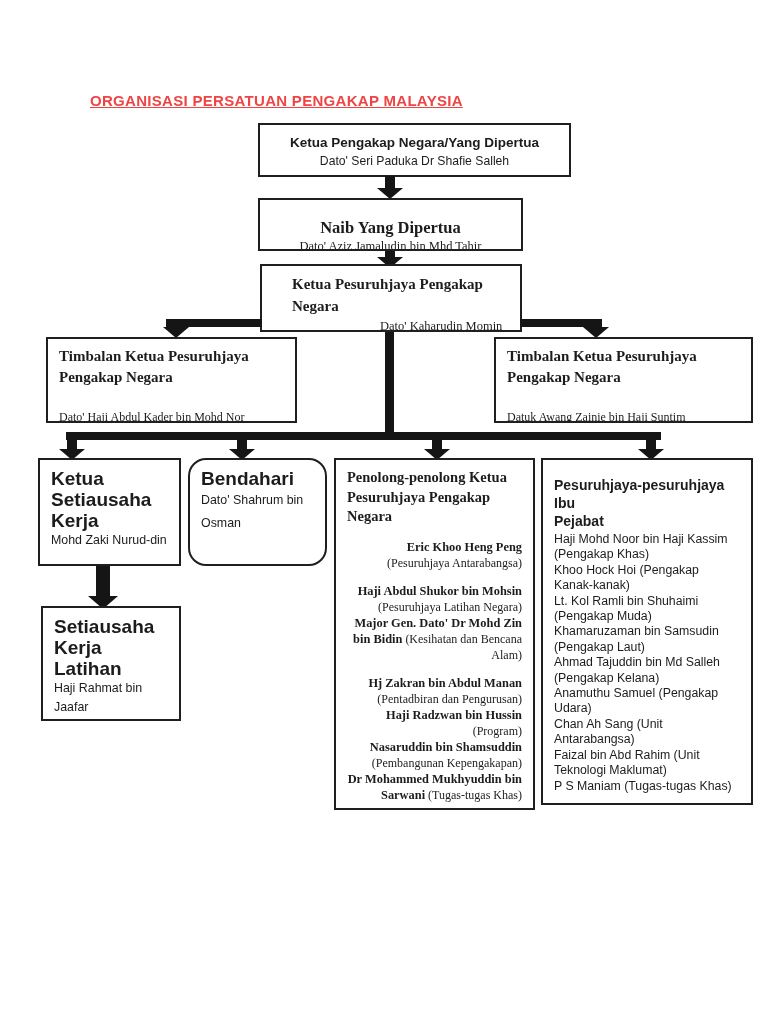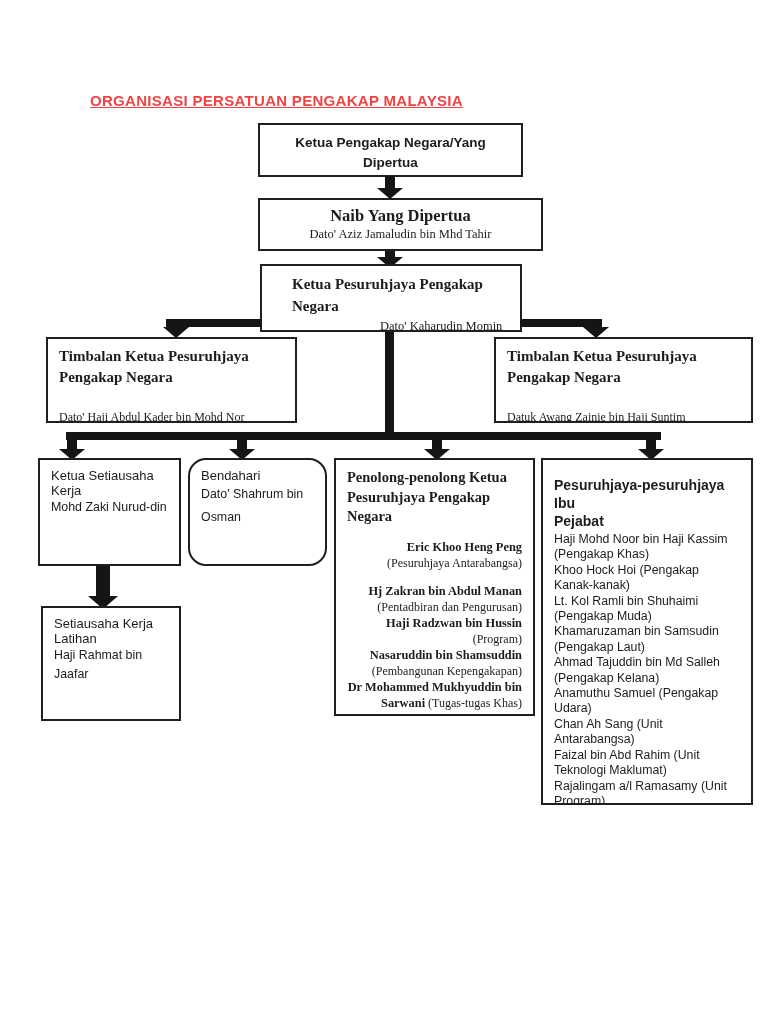--- a/index.html
+++ b/index.html
@@ -18,46 +18,46 @@
   .head.big{border-left-width:15px;border-right-width:15px;border-top-width:13px;}
   
   .t-sans{font-size:13.5px;font-weight:bold;line-height:20px;}
   .n-sans{font-size:12.2px;line-height:17px;}
   .t-serif{font-size:16.5px;font-weight:bold;line-height:21px;}
   .n-serif{font-size:12.5px;line-height:16px;}
   .kp-title{font-size:15px;font-weight:bold;line-height:22px;padding:7px 0 0 30px;}
   .kp-name{font-size:12.5px;padding:2px 0 0 118px;}
   .tim-title{font-size:15px;font-weight:bold;line-height:21px;}
   .tim-name{font-size:12px;margin-top:22px;}
-  .small-box-title{font-size:13px;font-weight:normal;line-height:15px;}
+  .small-box-title{font-size:19px;font-weight:bold;line-height:21px;}
   .small-box-name{font-size:12.4px;line-height:19px;}
   .pen-title{font-size:14.5px;font-weight:bold;line-height:19.5px;}
   .group{margin-top:12px;}
   .m-line{font-size:12px;line-height:16px;text-align:right;}
   .m-b{font-weight:bold;font-size:12.4px;}
   .ip-title{font-size:14px;font-weight:bold;line-height:18px;}
   .ip-entry{font-size:12.3px;line-height:15.4px;}
   .pad{padding:8px 11px;}
 </style>
 </head>
 <body>
 
 <div class="page">
 
   <div class="doc-title">ORGANISASI PERSATUAN PENGAKAP MALAYSIA</div>
 
-  <div class="box center pad" style="left:258px;top:123px;width:265px;height:54px;">
+  <div class="box center pad" style="left:258px;top:123px;width:313px;height:54px;">
     <div class="t-sans">Ketua Pengakap Negara/Yang Dipertua</div>
     <div class="n-sans">Dato' Seri Paduka Dr Shafie Salleh</div>
   </div>
 
   <div class="bar" style="left:385px;top:176px;width:10px;height:12px;"></div>
   <div class="head" style="left:377px;top:188px;"></div>
 
-  <div class="box center serif" style="left:258px;top:198px;width:285px;height:53px;padding-top:5px;">
+  <div class="box center serif" style="left:258px;top:198px;width:265px;height:53px;padding-top:17px;">
     <div class="t-serif">Naib Yang Dipertua</div>
     <div class="n-serif">Dato' Aziz Jamaludin bin Mhd Tahir</div>
   </div>
 
   <div class="bar" style="left:385px;top:251px;width:10px;height:6px;"></div>
   <div class="head" style="left:377px;top:257px;"></div>
 
   <div class="box serif" style="left:260px;top:264px;width:262px;height:68px;">
     <div class="kp-title pre">Ketua Pesuruhjaya Pengakap
 Negara</div>
@@ -96,28 +96,33 @@
   <div class="box pad" style="left:38px;top:458px;width:143px;height:108px;">
     <div class="small-box-title">Ketua Setiausaha Kerja</div>
     <div class="small-box-name">Mohd Zaki Nurud-din</div>
   </div>
 
   <div class="box pad" style="left:188px;top:458px;width:139px;height:108px;border-radius:18px;">
     <div class="small-box-title">Bendahari</div>
     <div class="small-box-name" style="line-height:23px;">Dato' Shahrum bin Osman</div>
   </div>
 
-  <div class="box serif" style="left:334px;top:458px;width:201px;height:258px;padding:8px 11px;">
+  <div class="box serif" style="left:334px;top:458px;width:201px;height:352px;padding:8px 11px;">
     <div class="pen-title pre">Penolong-penolong Ketua
 Pesuruhjaya Pengakap
 Negara</div>
     <div>
         <div class="group">
           <div class="m-line m-b">Eric Khoo Heng Peng</div>
           <div class="m-line">(Pesuruhjaya Antarabangsa)</div>
+        </div>
+        <div class="group">
+          <div class="m-line m-b">Haji Abdul Shukor bin Mohsin</div>
+          <div class="m-line">(Pesuruhjaya Latihan Negara)</div>
+          <div class="m-line"><span class="m-b">Major Gen. Dato' Dr Mohd Zin bin Bidin</span><span> (Kesihatan dan Bencana Alam)</span></div>
         </div>
         <div class="group">
           <div class="m-line m-b">Hj Zakran bin Abdul Manan</div>
           <div class="m-line">(Pentadbiran dan Pengurusan)</div>
           <div class="m-line m-b">Haji Radzwan bin Hussin</div>
           <div class="m-line">(Program)</div>
           <div class="m-line m-b">Nasaruddin bin Shamsuddin</div>
           <div class="m-line">(Pembangunan Kepengakapan)</div>
           <div class="m-line"><span class="m-b">Dr Mohammed Mukhyuddin bin Sarwani</span><span> (Tugas-tugas Khas)</span></div>
         </div>
@@ -129,21 +134,20 @@
 Pejabat</div>
     <div style="margin-top:2px;">
         <div class="ip-entry">Haji Mohd Noor bin Haji Kassim (Pengakap Khas)</div>
         <div class="ip-entry">Khoo Hock Hoi (Pengakap Kanak-kanak)</div>
         <div class="ip-entry">Lt. Kol Ramli bin Shuhaimi (Pengakap Muda)</div>
         <div class="ip-entry">Khamaruzaman bin Samsudin (Pengakap Laut)</div>
         <div class="ip-entry">Ahmad Tajuddin bin Md Salleh (Pengakap Kelana)</div>
         <div class="ip-entry">Anamuthu Samuel (Pengakap Udara)</div>
         <div class="ip-entry">Chan Ah Sang (Unit Antarabangsa)</div>
         <div class="ip-entry">Faizal bin Abd Rahim (Unit Teknologi Maklumat)</div>
-        <div class="ip-entry">Rajalingam a/l Ramasamy (Unit Program)</div>
         <div class="ip-entry">P S Maniam (Tugas-tugas Khas)</div>
       </div>
   </div>
 
   <div class="bar" style="left:96px;top:566px;width:14px;height:30px;"></div>
   <div class="head big" style="left:88px;top:596px;"></div>
 
   <div class="box pad" style="left:41px;top:606px;width:140px;height:115px;">
     <div class="small-box-title">Setiausaha Kerja Latihan</div>
     <div class="small-box-name">Haji Rahmat bin Jaafar</div>

